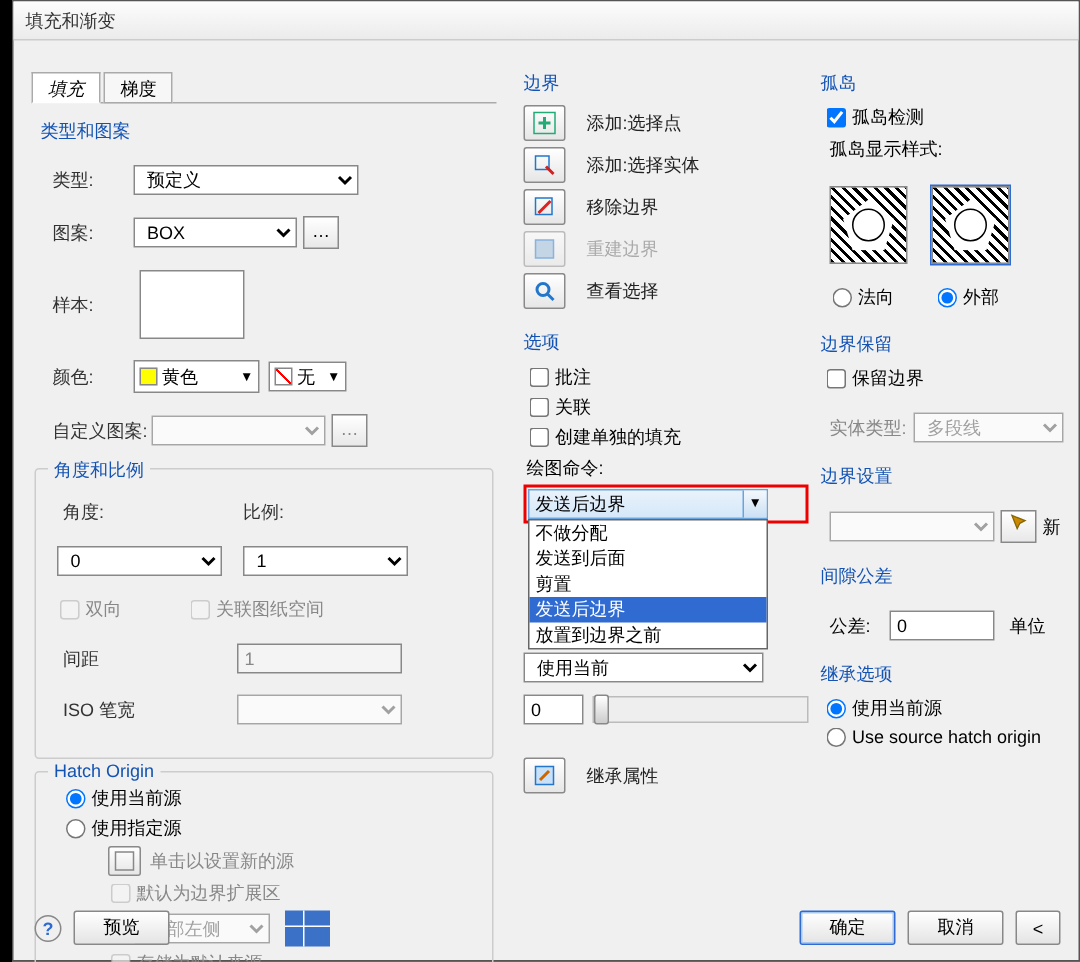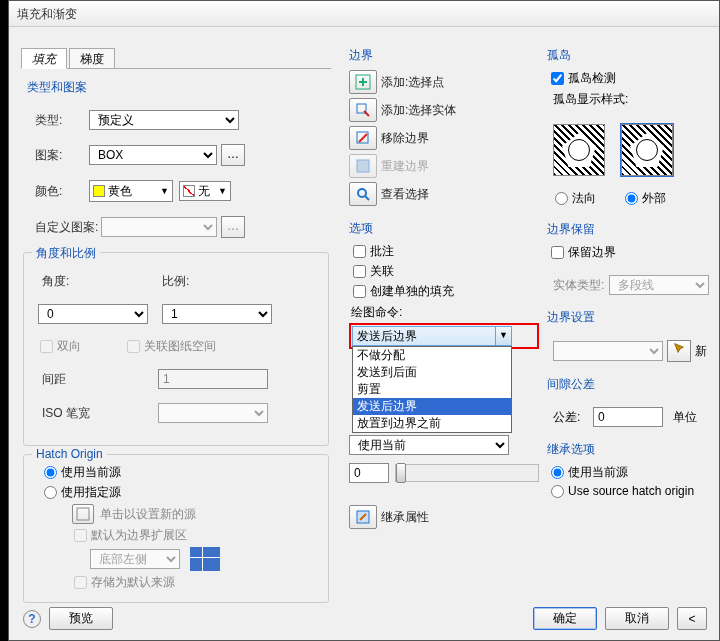--- a/index.html
+++ b/index.html
@@ -37,21 +37,21 @@
 
 input[type=checkbox], input[type=radio] { margin: 0 4px 0 2px; vertical-align: middle; }
 .chk-row { margin: 3px 0 3px 14px; display: flex; align-items: center; }
 .chk-row.sub { margin-left: 44px; }
 .disabled { color: #888; }
 
 .sec-title { color: #1353b3; margin-bottom: 6px; }
 
 .icon-btn { width: 28px; height: 24px; border: 1px solid #8a8a8a; background: linear-gradient(#fff,#e6e6e6); display: flex; align-items: center; justify-content: center; border-radius: 2px; flex-shrink: 0; }
 .icon-btn svg { width: 16px; height: 16px; }
-.brow { display: flex; align-items: center; gap: 4px; margin: 4px 0; }
+.brow { display: flex; align-items: center; gap: 14px; margin: 4px 0; }
 .brow span.t { color: #222; }
 .brow span.t.dis { color: #aaa; }
 
 
 .combo { position: relative; width: 160px; }
 .combo-input { width: 100%; height: 20px; border: 1px solid #6aa4de; background: linear-gradient(#e9f2fb,#d5e8f9); padding: 0 4px; line-height: 18px; }
 .combo-arrow { position: absolute; right: 1px; top: 1px; width: 16px; height: 18px; background: linear-gradient(#f4f8fc,#cbe0f4); border-left: 1px solid #6aa4de; text-align: center; line-height: 16px; font-size: 9px; }
 .dropdown { position: absolute; top: 20px; left: 0; width: 160px; border: 1px solid #666; background: #fff; z-index: 10; }
 .dropdown div { padding: 1px 4px; line-height: 15px; }
 .dropdown div.sel { background: #2f6bd1; color: #fff; }
@@ -89,22 +89,26 @@
         <span class="tab">梯度</span>
       </div>
 
       <div class="group-label">类型和图案</div>
       <div class="row">
         <span class="lbl">类型:</span>
         <select style="width:150px"><option>预定义</option></select>
       </div>
       <div class="row">
         <span class="lbl">图案:</span>
-        <select style="width:128px"><option>BOX</option></select>
+        <select style="width:109px"><option>BOX</option></select>
         <span class="btn-sq">…</span>
+      </div>
+      <div class="row">
+        <span class="lbl">样本:</span>
+        <div class="preview-box"></div>
       </div>
       <div class="row">
         <span class="lbl">颜色:</span>
         <div style="border:1px solid #888;height:20px;width:84px;display:flex;align-items:center;padding:10px 3px;background:#fff">
           <span class="swatch yellow"></span>
           <span>黄色</span>
           <span style="margin-left:auto;font-size:9px">▼</span>
         </div>
         <div style="border:1px solid #888;height:20px;width:52px;display:flex;align-items:center;padding:0 3px;background:#fff;margin-left:6px">
           <span class="swatch none"></span>

